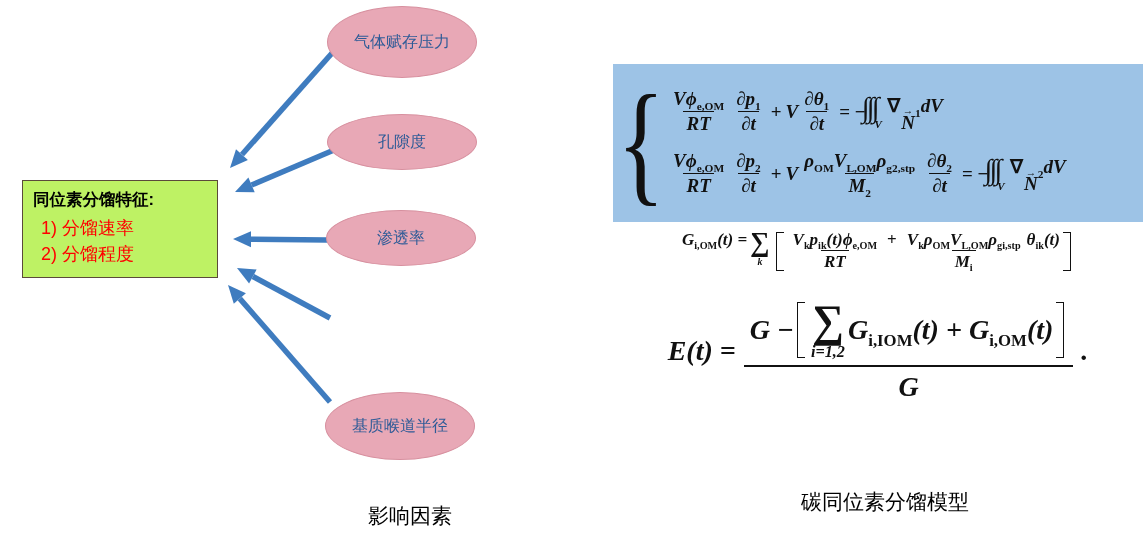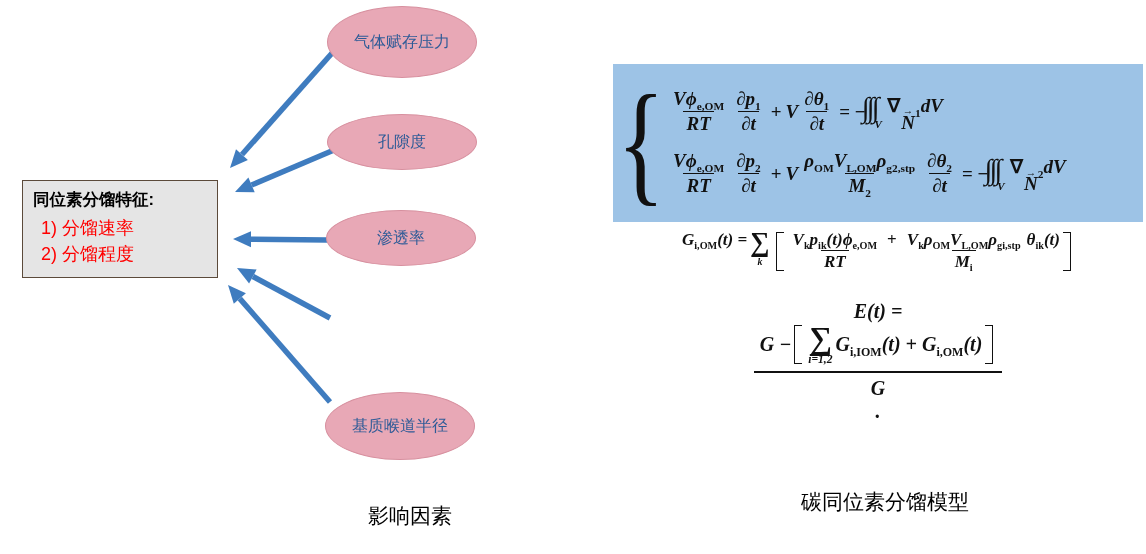--- a/index.html
+++ b/index.html
@@ -2,21 +2,21 @@
 <html><head>
 <meta charset="utf-8">
 <style>
   html,body{margin:0;padding:0;background:#fff;}
   .stage{position:relative;width:1146px;height:554px;background:#ffffff;overflow:hidden;
          font-family:"Liberation Sans",sans-serif;color:#000;}
 
   
   .arrows{position:absolute;left:0;top:0;}
   .feature-box{position:absolute;left:22px;top:180px;width:196px;box-sizing:border-box;
-               background:#e5e5e5;border:1.5px solid #5b4a3a;padding:8px 10px 10px;}
+               background:#bef264;border:1.5px solid #5b4a3a;padding:8px 10px 10px;}
   .fb-title{font-weight:700;font-size:16.5px;color:#000;margin-bottom:4px;white-space:nowrap;}
   .fb-item{color:#ff0000;font-size:18px;line-height:1.45;padding-left:8px;white-space:nowrap;}
   .ellipse{position:absolute;width:150px;border-radius:50%;background:#e8a8b6;
            border:1.5px solid #d7909f;color:#2e5b97;display:flex;
            align-items:center;justify-content:center;text-align:center;
            font-size:16px;line-height:1.3;box-sizing:border-box;}
   .caption{position:absolute;font-size:21px;color:#000;text-align:center;}
   .caption-left{left:310px;top:502px;width:200px;}
   .caption-right{left:745px;top:488px;width:280px;}
 
@@ -46,21 +46,21 @@
 
   .formula-box{position:absolute;left:613px;top:64px;width:530px;height:158px;background:#9dc3e6;
                display:flex;align-items:center;box-sizing:border-box;padding:4px 6px 4px 2px;}
   .sys-brace{display:inline-block;font-style:normal;font-weight:300;font-size:100px;line-height:1;
              transform:scaleY(1.35);transform-origin:center;margin:0 2px;}
   .pde-lines{display:flex;flex-direction:column;gap:14px;flex:1;}
   .pde-line{font-size:19px;}
   .gom-row{position:absolute;left:613px;top:230px;width:530px;display:flex;
            justify-content:center;font-size:17px;}
   .et-row{position:absolute;left:613px;top:300px;width:530px;display:flex;align-items:center;
-          justify-content:center;font-size:20px;flex-direction:column;}
+          justify-content:center;font-size:28px;}
 </style>
 </head>
 <body>
 
 <div class="stage">
 
   <svg class="arrows" width="560" height="554" viewBox="0 0 560 554">
     <line x1="333" y1="52" x2="242" y2="154.5" stroke-width="5.5" stroke="#3f7cbf"></line>
     <polygon points="230,168 236,149.2 247.9,159.9" fill="#3f7cbf"></polygon>
     <line x1="334" y1="150" x2="251.6" y2="185" stroke-width="5.5" stroke="#3f7cbf"></line>

